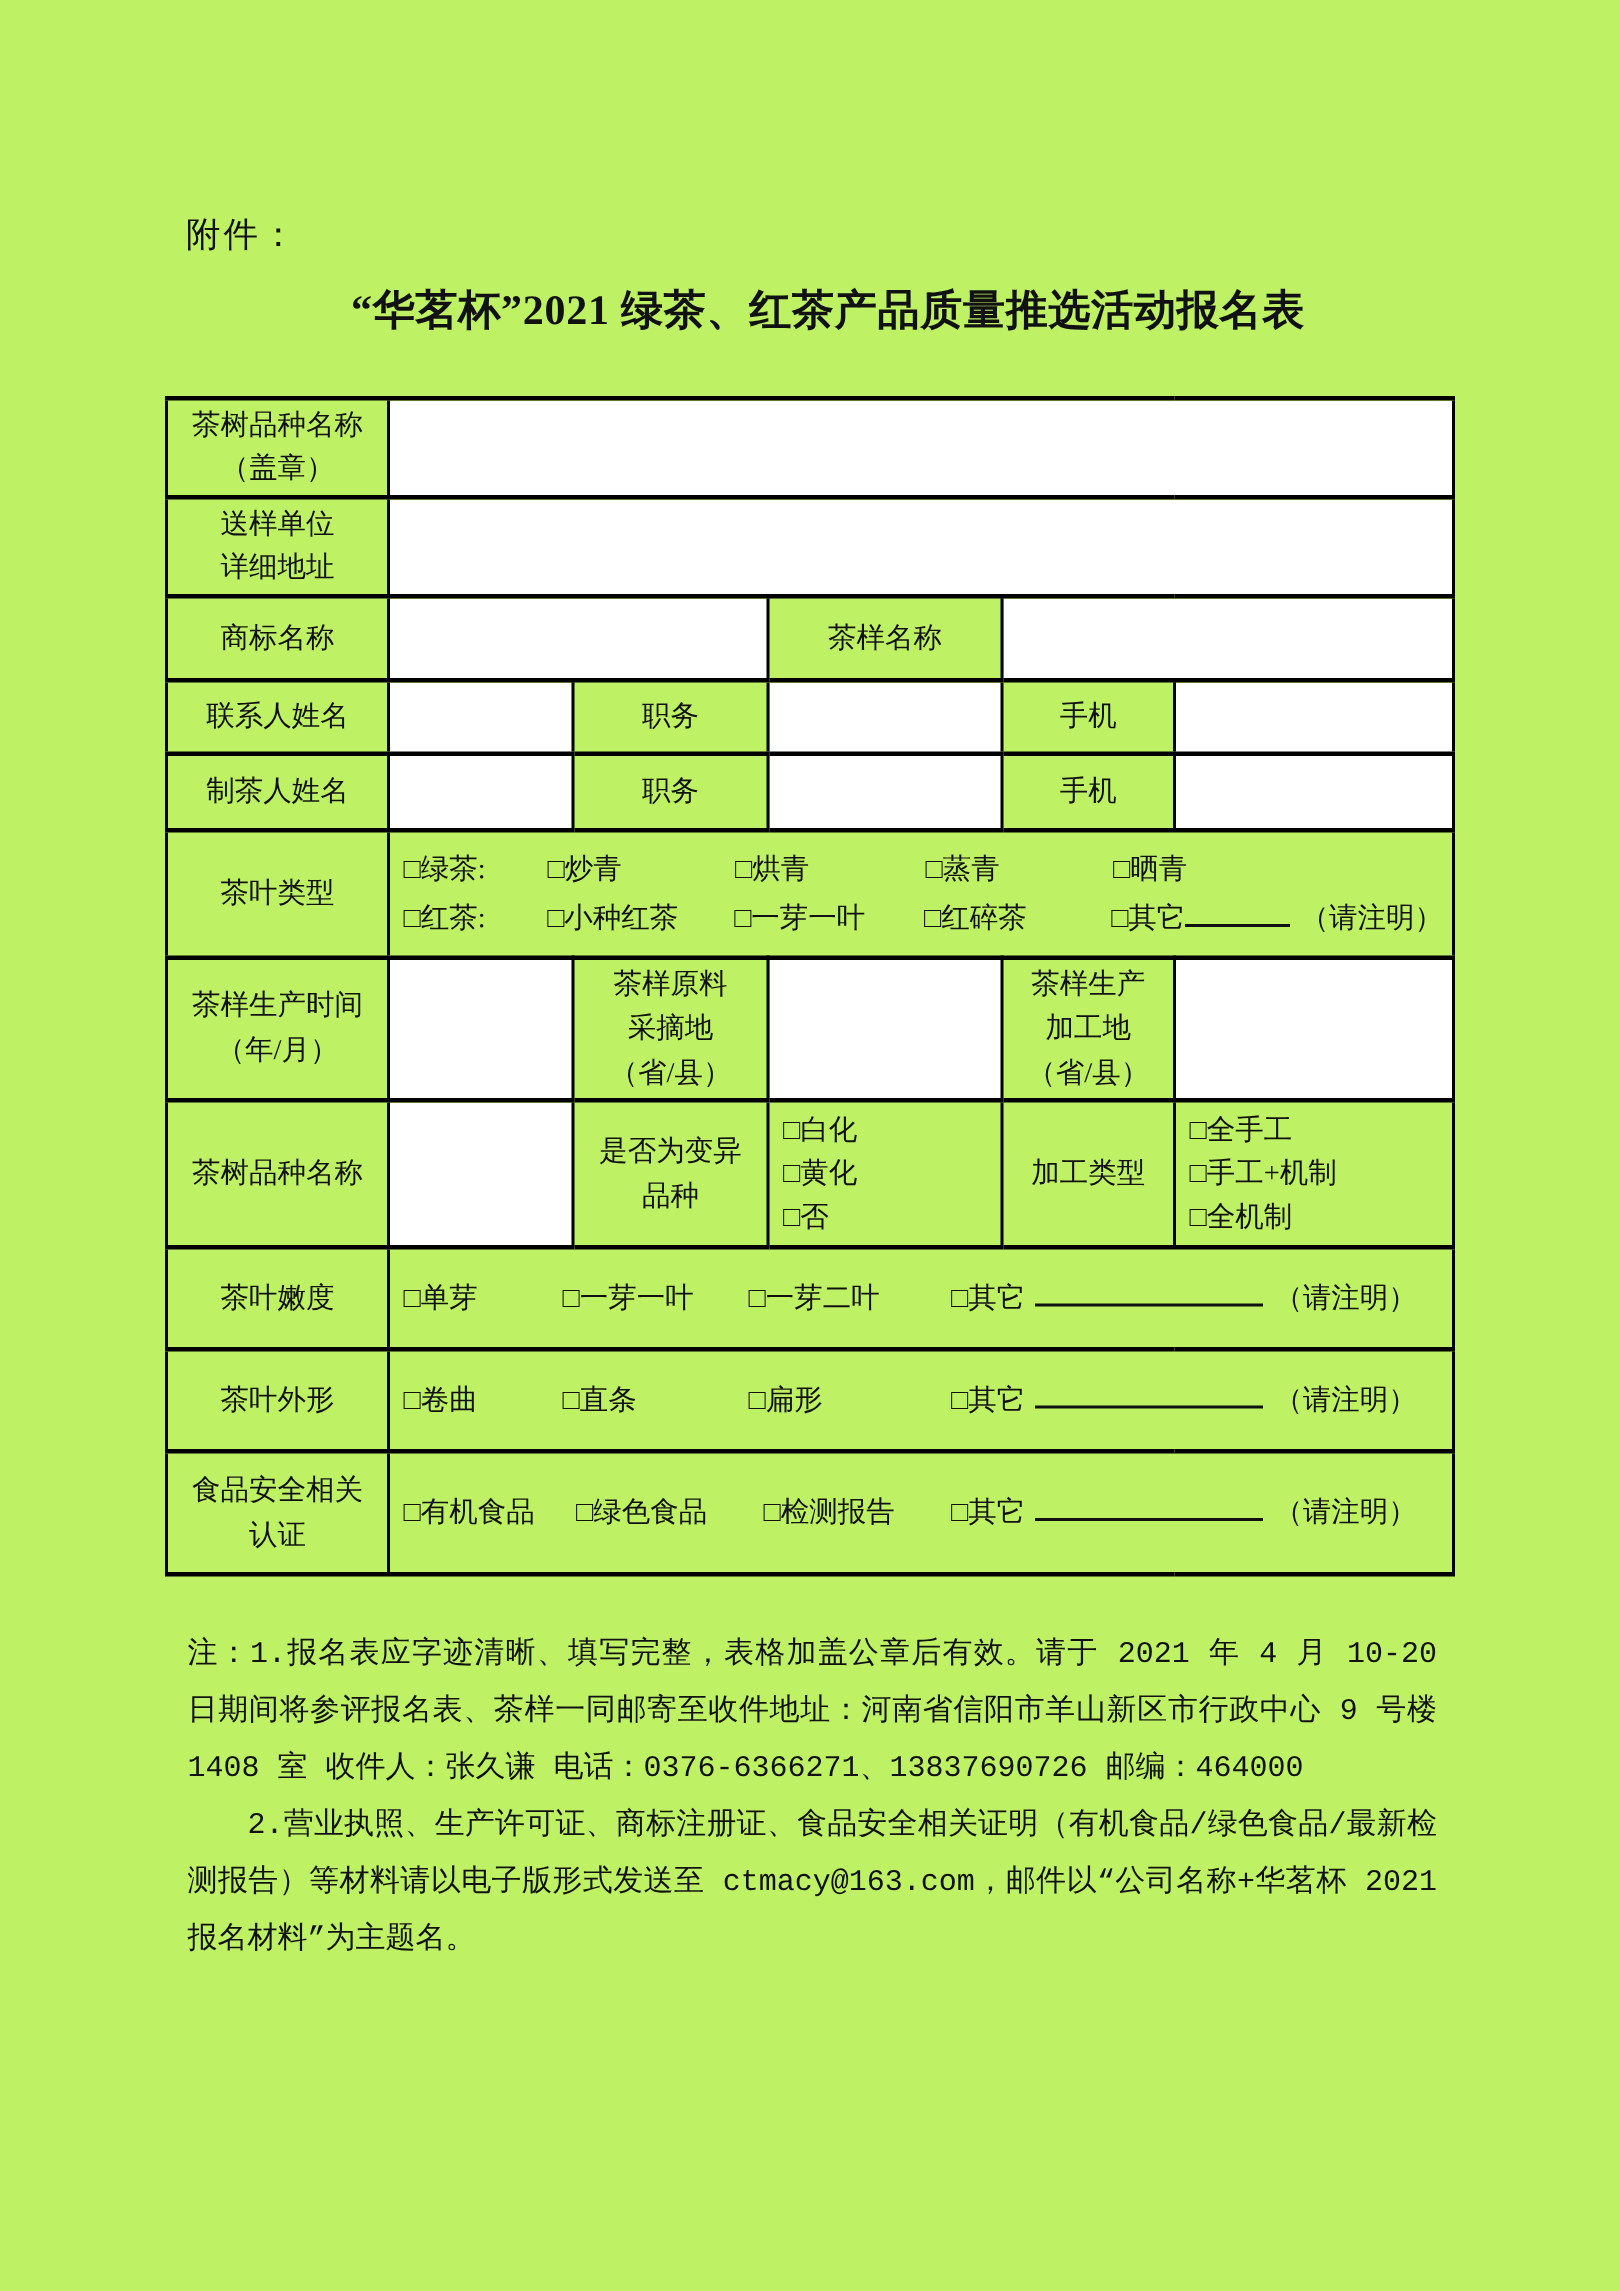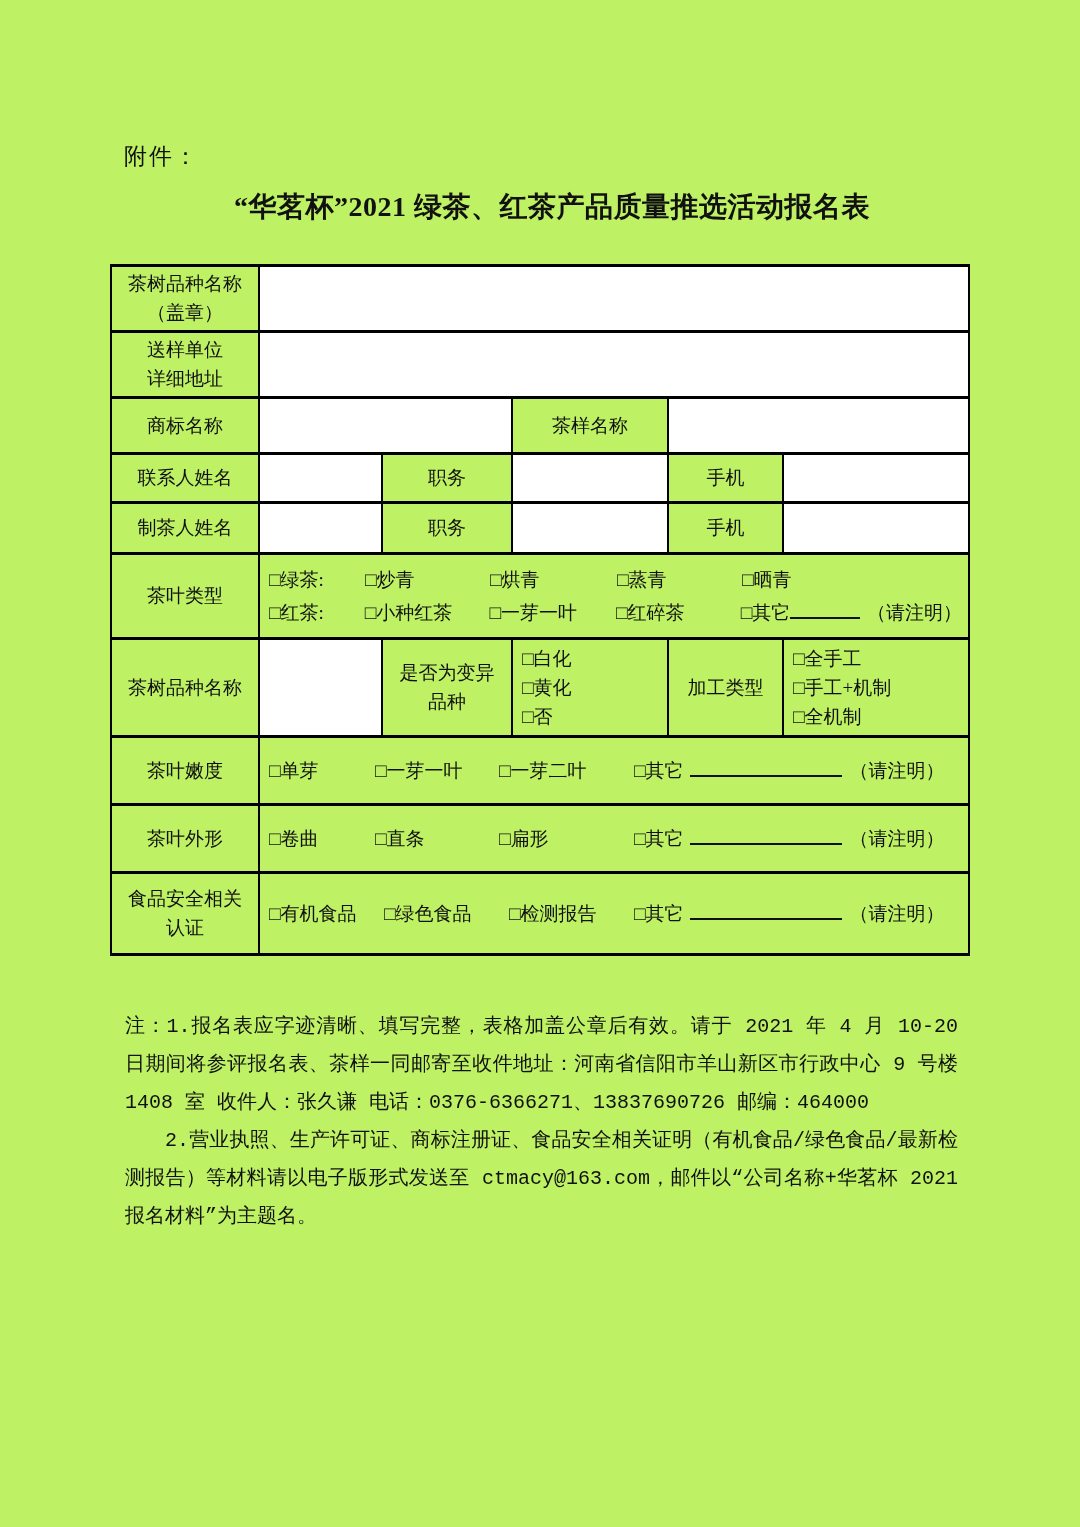--- a/index.html
+++ b/index.html
@@ -70,21 +70,21 @@
     border-bottom:2px solid #111;
   }
   .ul-short{width:70px;}
   .ul-long{width:152px;margin-left:7px;}
   .opt-note{margin-left:7px;}
   .stack div{line-height:29px;white-space:nowrap;}
   .h64{height:64px}.h59{height:59px}.h56{height:56px}.h58{height:58px}
   .h49{height:49px}.h51{height:51px}.h85{height:85px}.h90{height:90px}
   .h88{height:88px}.h68{height:68px}.h82{height:82px}
   .notes{
-    margin:52px 122px 0 125px;
+    margin:34px 122px 0 125px;
     font-size:20px;
     line-height:38px;
     text-align:justify;
     font-family:"Liberation Mono","DejaVu Sans Mono",serif;
     color:#111;
   }
   .notes p{margin:0;}
   .notes p.second{text-indent:2em;}
 </style>
 </head>
@@ -161,20 +161,33 @@
             <span class="opt tt2">□小种红茶</span>
             <span class="opt tt3">□一芽一叶</span>
             <span class="opt tt4">□红碎茶</span>
             <span class="opt">□其它</span>
             <span class="uline ul-short"></span>
             <span class="opt-note">（请注明）</span>
           </div>
         </td>
       </tr>
 
+      <tr class="h90">
+        <td class="lbl">茶样生产时间
+（年/月）</td>
+        <td class="fill"></td>
+        <td class="lbl">茶样原料
+采摘地
+（省/县）</td>
+        <td class="fill"></td>
+        <td class="lbl">茶样生产
+加工地
+（省/县）</td>
+        <td class="fill"></td>
+      </tr>
 
       <tr class="h88">
         <td class="lbl">茶树品种名称</td>
         <td class="fill"></td>
         <td class="lbl">是否为变异
 品种</td>
         <td class="opts stack">
           <div>□白化</div>
           <div>□黄化</div>
           <div>□否</div>

